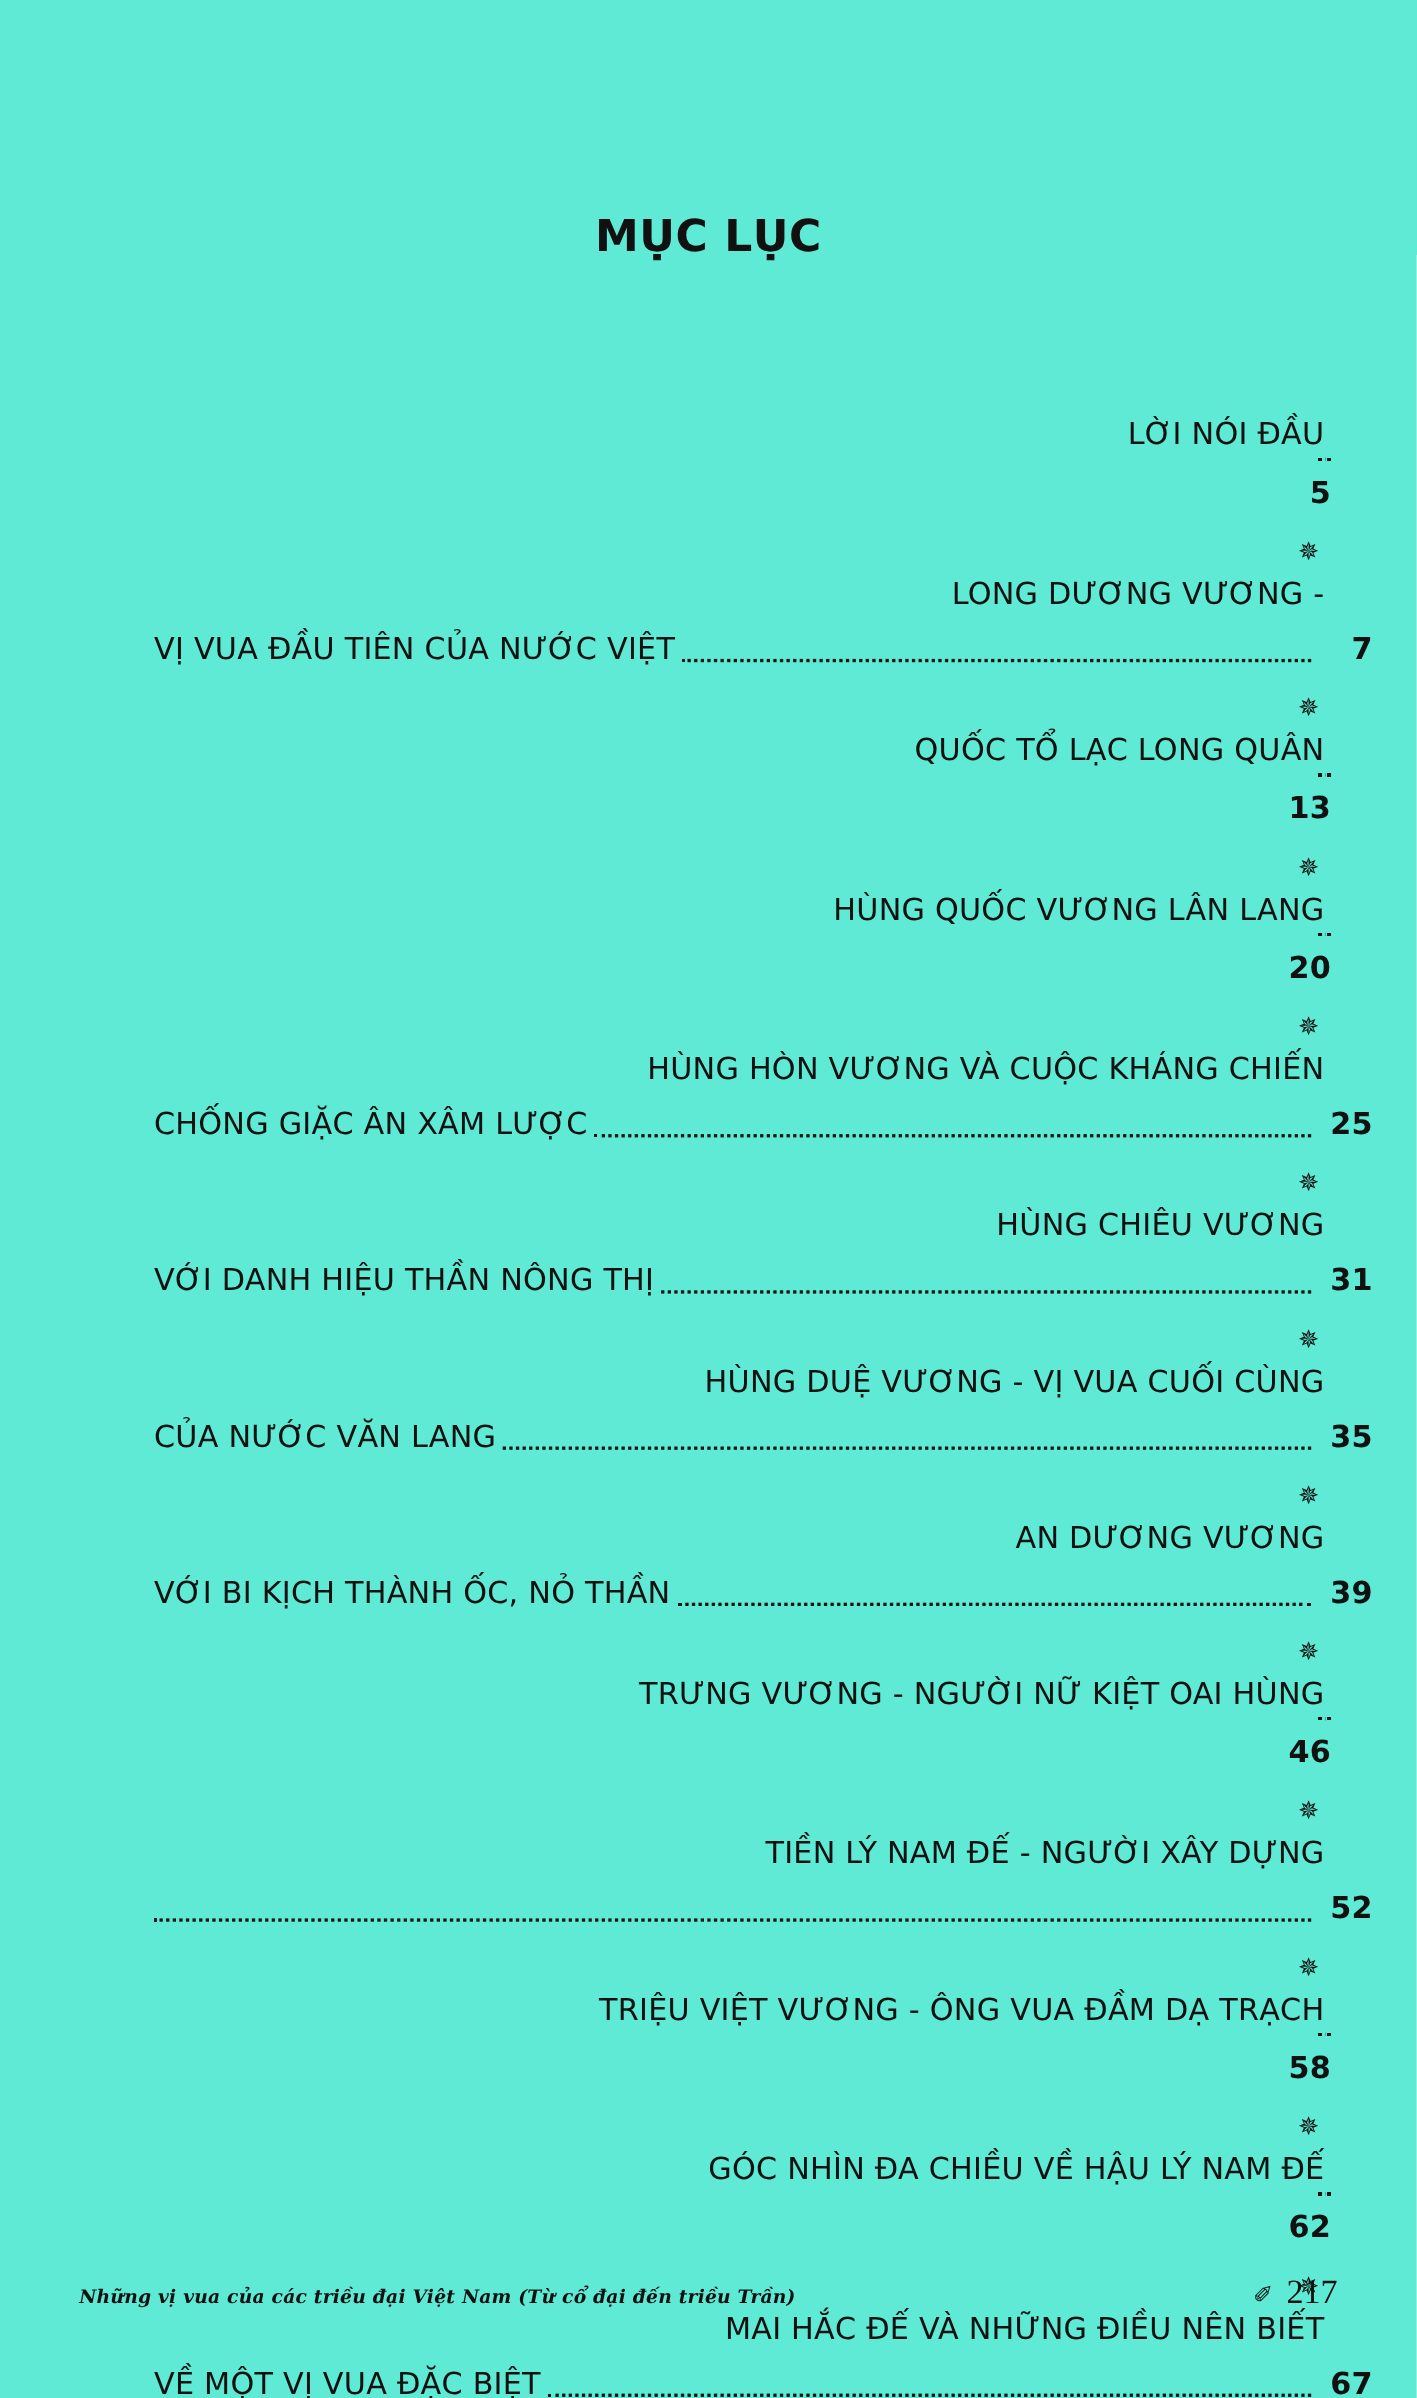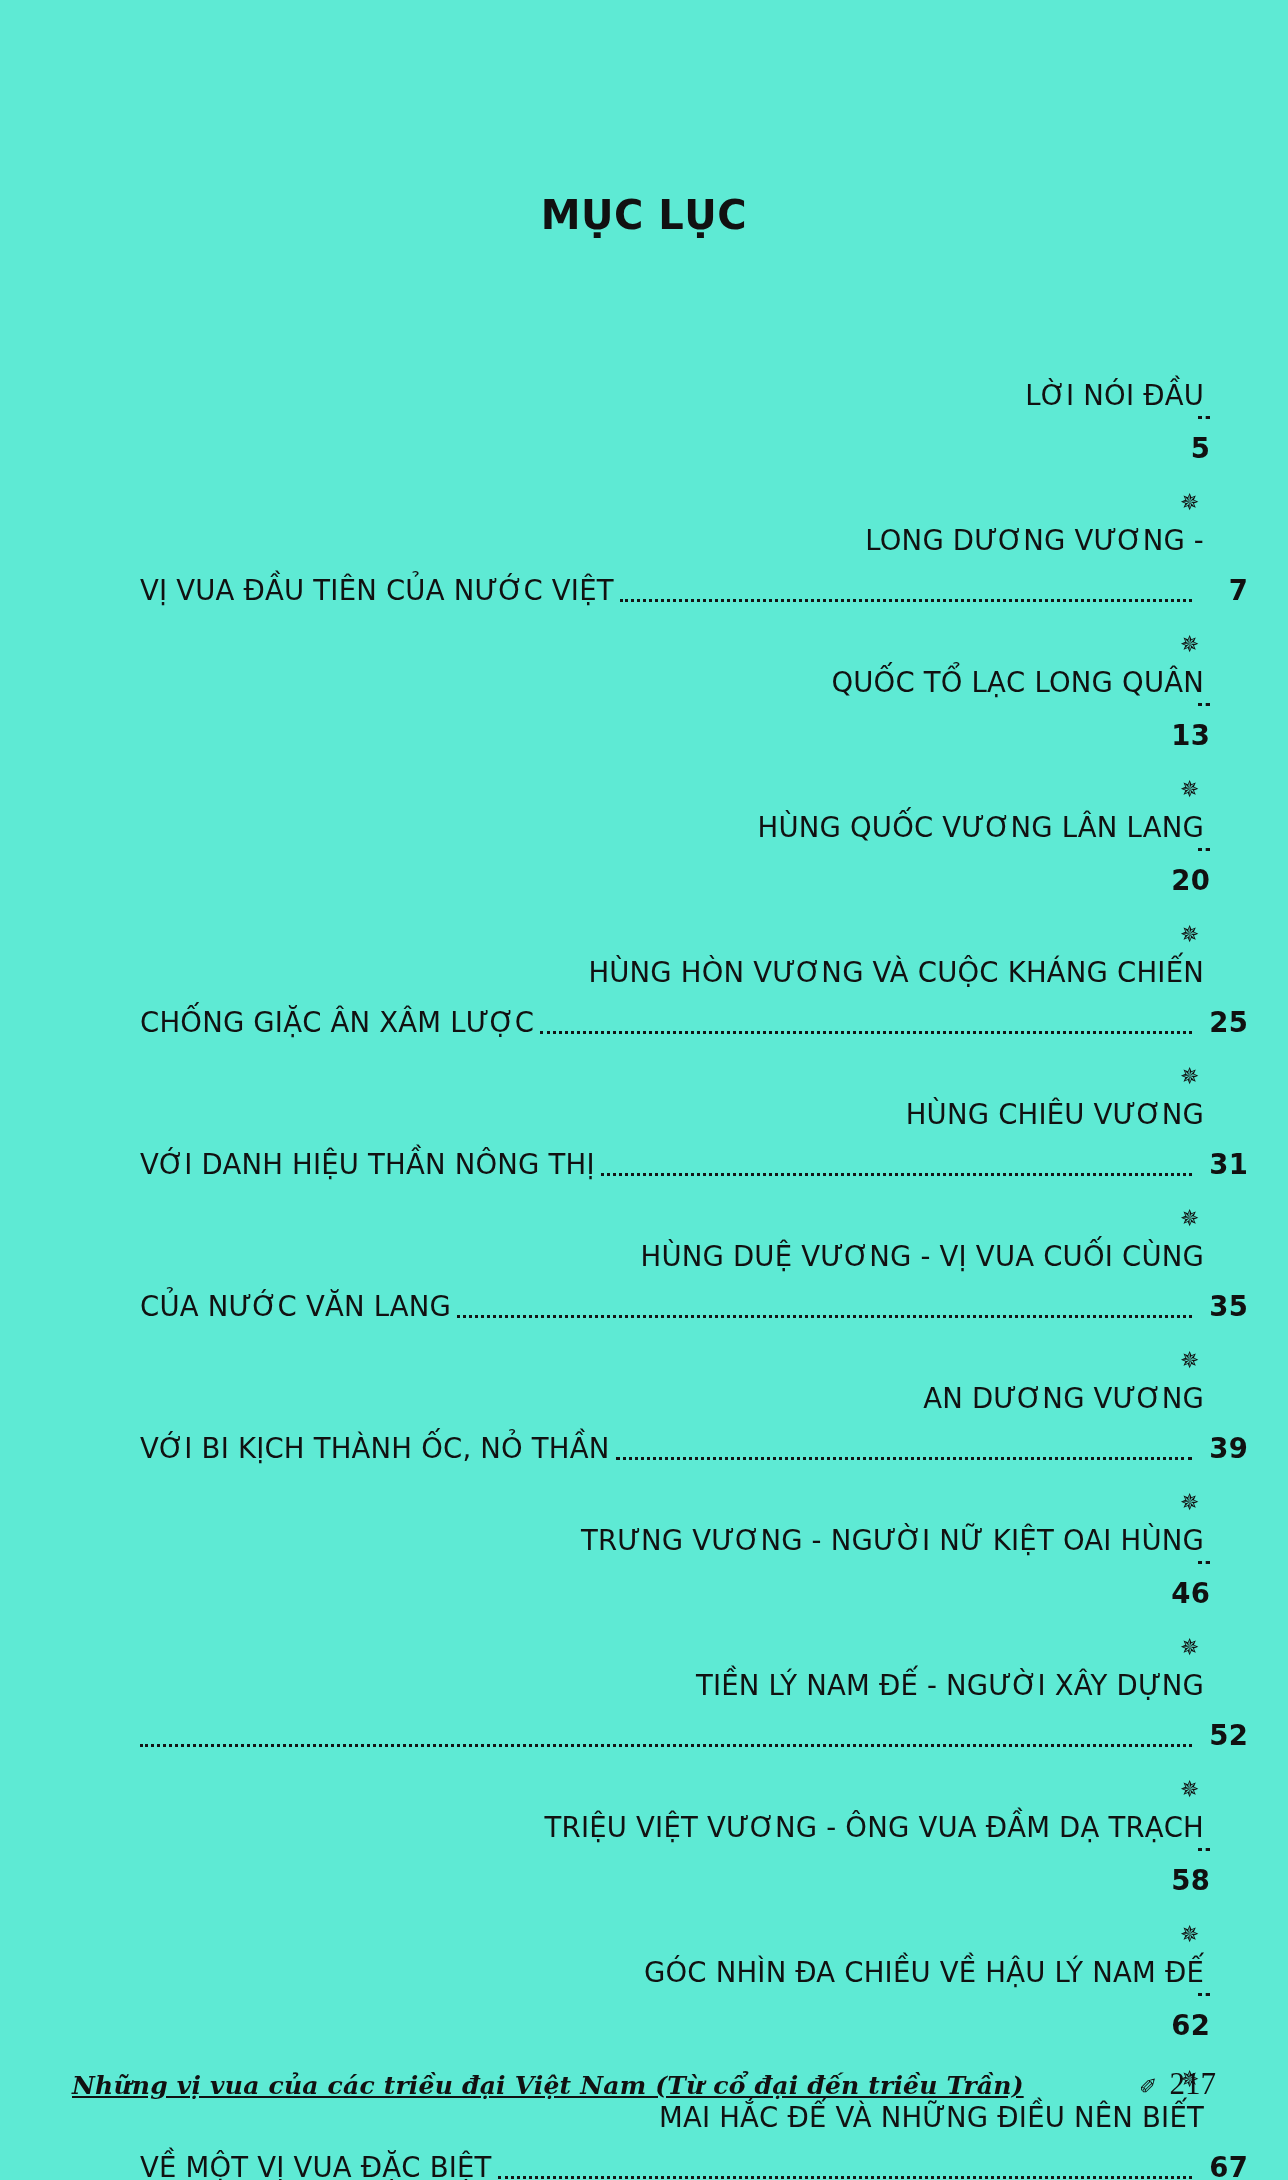--- a/index.html
+++ b/index.html
@@ -108,23 +108,22 @@
     bottom: 78px;
     display: flex;
     align-items: baseline;
     justify-content: flex-start;
   }
 
   .footer-title {
     font-family: "DejaVu Serif", serif;
     font-style: italic;
     font-weight: 700;
-    font-size: 25px;
+    font-size: 17px;
     letter-spacing: 0.2px;
-    text-decoration: underline;
   }
 
   .footer-orn {
     font-size: 22px;
     padding: 0 12px 0 14px;
   }
 
   .footer-page {
     font-family: Liberation Serif, serif;
     font-size: 31px;

